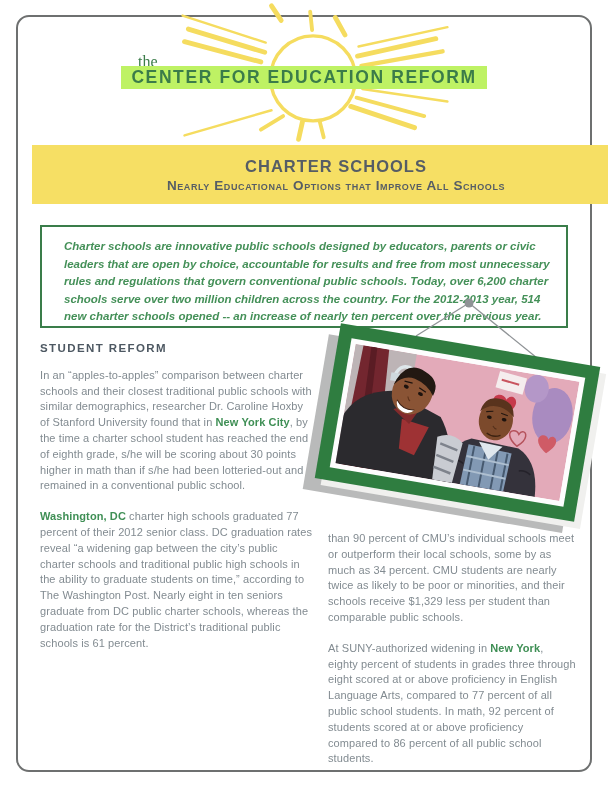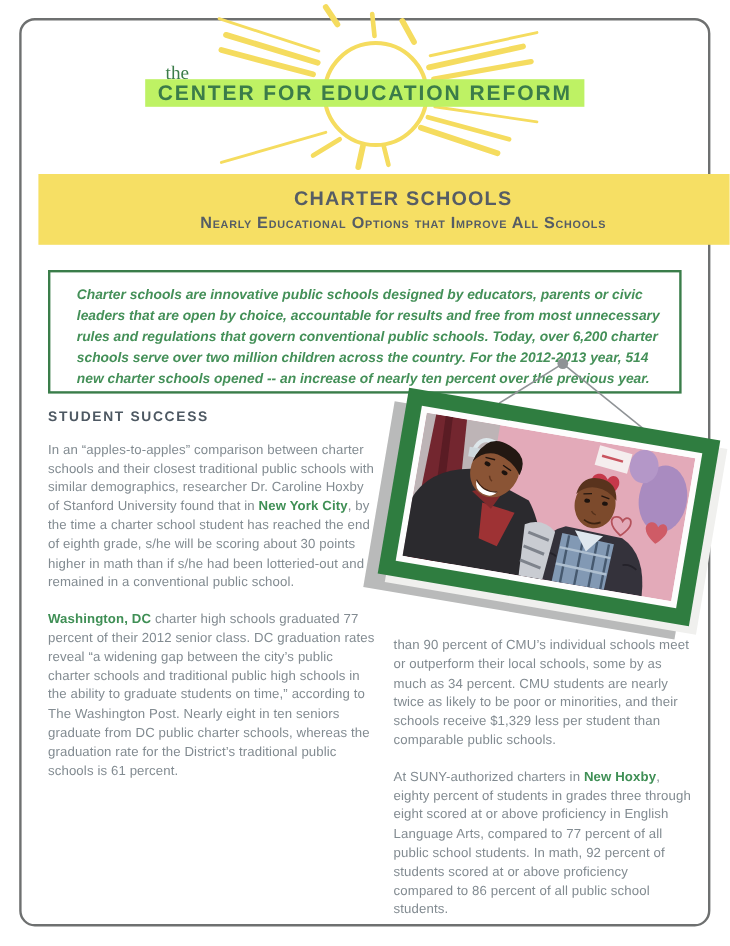--- a/index.html
+++ b/index.html
@@ -162,23 +162,23 @@
         <path d="M149,58 q2,2.5 4,2.5" stroke="#54301a" stroke-width="1.1" fill="none"></path>
         <path d="M144,66 q7,4 14,0" stroke="#3c2211" stroke-width="1.4" fill="none"></path>
 
         <path d="M96,78 Q110,70 122,80 L118,121 L98,121 Z" fill="#c9ccd2"></path>
         <path d="M100,84 l18,4 M98,96 l18,4 M97,108 l18,4" stroke="#7e838c" stroke-width="2.5" fill="none"></path>
       </svg>
     </div>
   </div>
 
   <div class="col col-left">
-    <div class="section-heading">STUDENT SUCCESS</div>
+    <div class="section-heading">STUDENT REFORM</div>
     <p><span>In an “apples-to-apples” comparison between charter schools and their closest traditional public schools with similar demographics, researcher Dr. Caroline Hoxby of Stanford University found that in </span><span class="green-bold">New York City</span><span>, by the time a charter school student has reached the end of eighth grade, s/he will be scoring about 30 points higher in math than if s/he had been lotteried-out and remained in a conventional public school.</span></p>
     <p><span class="green-bold">Washington, DC</span><span> charter high schools graduated 77 percent of their 2012 senior class. DC graduation rates reveal “a widening gap between the city’s public charter schools and traditional public high schools in the ability to graduate students on time,” according to The Washington Post. Nearly eight in ten seniors graduate from DC public charter schools, whereas the graduation rate for the District’s traditional public schools is 61 percent.</span></p>
   </div>
 
   <div class="col col-right">
     <p><span>than 90 percent of CMU’s individual schools meet or outperform their local schools, some by as much as 34 percent. CMU students are nearly twice as likely to be poor or minorities, and their schools receive $1,329 less per student than comparable public schools.</span></p>
-    <p><span>At SUNY-authorized charters in </span><span class="green-bold">New Hoxby</span><span>, eighty percent of students in grades three through eight scored at or above proficiency in English Language Arts, compared to 77 percent of all public school students. In math, 92 percent of students scored at or above proficiency compared to 86 percent of all public school students.</span></p>
+    <p><span>At SUNY-authorized widening in </span><span class="green-bold">New York</span><span>, eighty percent of students in grades three through eight scored at or above proficiency in English Language Arts, compared to 77 percent of all public school students. In math, 92 percent of students scored at or above proficiency compared to 86 percent of all public school students.</span></p>
   </div>
 
 </div>
 
 </body></html>

